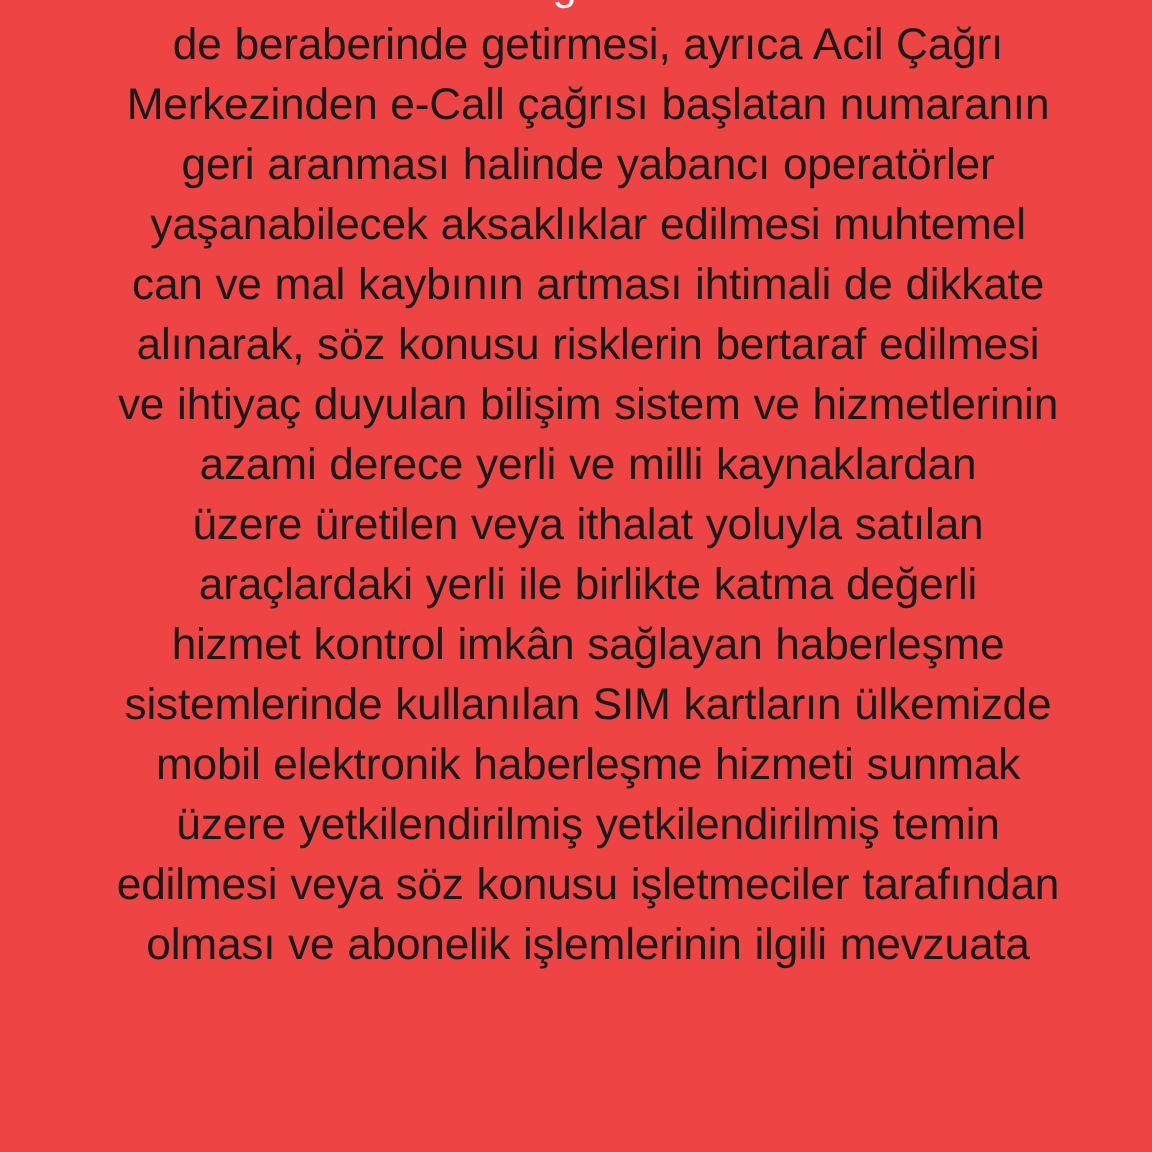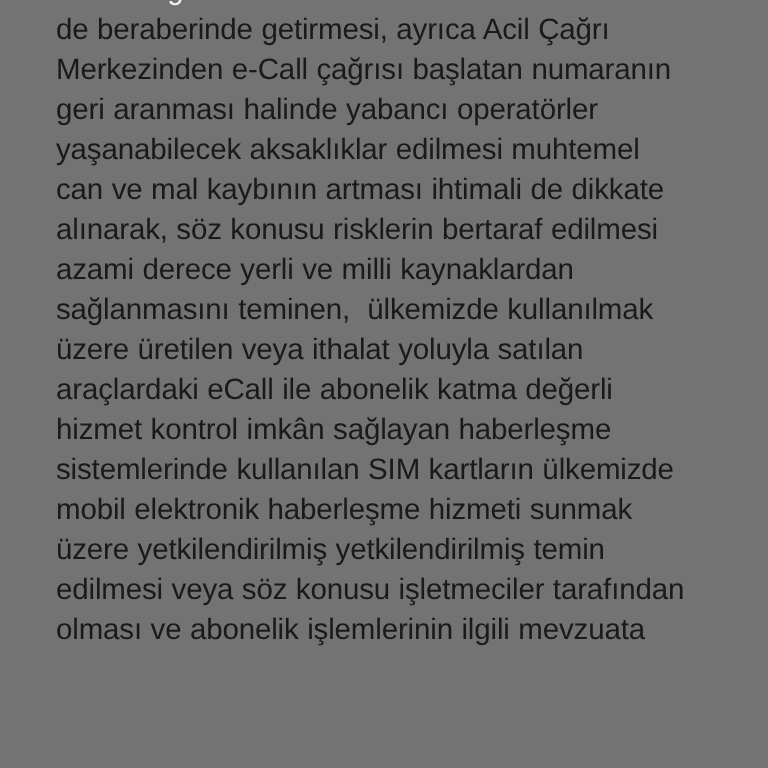--- a/index.html
+++ b/index.html
@@ -12,23 +12,24 @@
     height: 768px;
     background: #ffffff;
     font-family: "Liberation Sans", "DejaVu Sans", sans-serif;
     overflow: hidden;
   }
 
   #document-page {
     position: relative;
     width: 768px;
     height: 768px;
-    background: #737373;
+    background: #ef4444;
     box-sizing: border-box;
     overflow: hidden;
+    text-align: center;
   }
 
   
   #body-text {
     position: absolute;
     left: 56px;
     top: -30px;
     width: 672px;
     color: #1a1a1a;
     font-size: 29.5px;
@@ -58,24 +59,24 @@
 <div id="document-page">
 
   <div id="body-text">
     <span class="text-line clipped-row">ün ve sağlanmasının</span>
     <span class="text-line">de beraberinde getirmesi, ayrıca Acil Çağrı</span>
     <span class="text-line">Merkezinden e-Call çağrısı başlatan numaranın</span>
     <span class="text-line">geri aranması halinde yabancı operatörler</span>
     <span class="text-line">yaşanabilecek aksaklıklar edilmesi muhtemel</span>
     <span class="text-line">can ve mal kaybının artması ihtimali de dikkate</span>
     <span class="text-line">alınarak, söz konusu risklerin bertaraf edilmesi</span>
+    <span class="text-line">ve ihtiyaç duyulan bilişim sistem ve hizmetlerinin</span>
     <span class="text-line">azami derece yerli ve milli kaynaklardan</span>
-    <span class="text-line">sağlanmasını teminen,  ülkemizde kullanılmak</span>
     <span class="text-line">üzere üretilen veya ithalat yoluyla satılan</span>
-    <span class="text-line">araçlardaki eCall ile abonelik katma değerli</span>
+    <span class="text-line">araçlardaki yerli ile birlikte katma değerli</span>
     <span class="text-line">hizmet kontrol imkân sağlayan haberleşme</span>
     <span class="text-line">sistemlerinde kullanılan SIM kartların ülkemizde</span>
     <span class="text-line">mobil elektronik haberleşme hizmeti sunmak</span>
     <span class="text-line">üzere yetkilendirilmiş yetkilendirilmiş temin</span>
     <span class="text-line">edilmesi veya söz konusu işletmeciler tarafından</span>
     <span class="text-line">olması ve abonelik işlemlerinin ilgili mevzuata</span>
   </div>
 
 </div>
 

